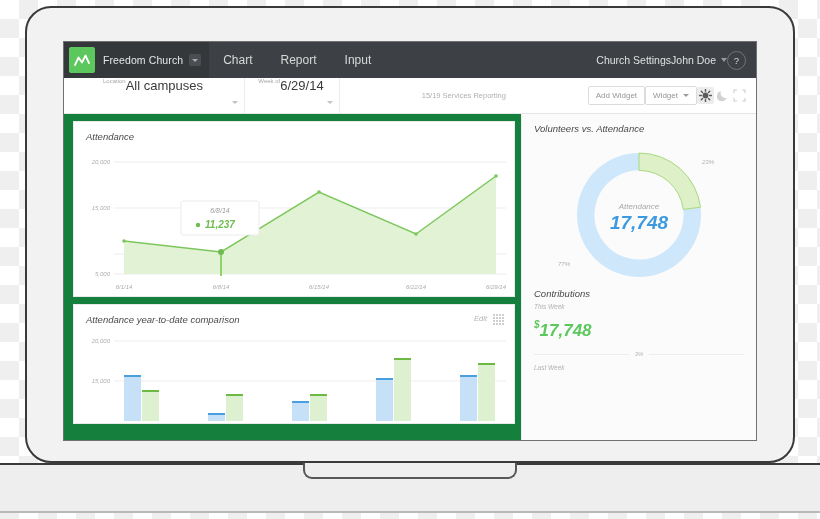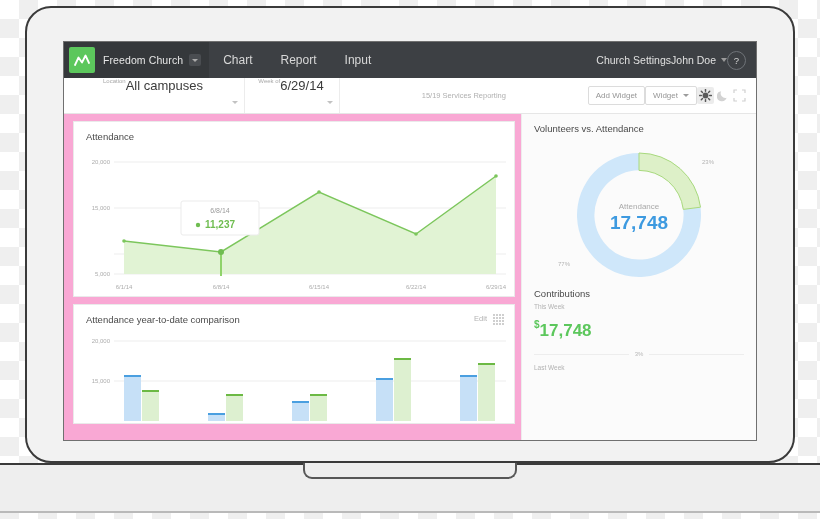--- a/index.html
+++ b/index.html
@@ -70,21 +70,21 @@
         font-size:7.5px;color:#b0b0b0;}
   .tbright{display:flex;align-items:center;gap:0;padding-right:8px;}
   .btn-outline{font-size:8px;color:#969696;border:1px solid #dcdcdc;border-radius:2px;
         padding:4px 7px;background:#fff;}
   .btn-outline.caretd{display:flex;align-items:center;gap:5px;}
   .btn-outline.caretd i{border-left:3px solid transparent;border-right:3px solid transparent;
         border-top:3px solid #9c9c9c;display:block;}
   .iconbtn{width:17px;height:17px;display:flex;align-items:center;justify-content:center;}
   .iconbtn.active{background:#ececec;border-radius:2px;}
   
-  .content{flex:1;display:flex;background:#f9a8d4;min-height:0;}
+  .content{flex:1;display:flex;background:#15803d;min-height:0;font-style:italic;}
   .leftcol{width:458px;padding:7px 6px 0 9px;box-sizing:border-box;
         display:flex;flex-direction:column;gap:7px;}
   .rightcol{flex:1;background:#fbfbfb;border-left:1px solid #ededed;
         padding:9px 12px 0 12px;box-sizing:border-box;}
   .card{background:#ffffff;border:1px solid #eaeaea;box-sizing:border-box;position:relative;}
   .card-title{font-size:9.5px;color:#4a4a4a;padding:9px 0 0 12px;}
   .card1{height:176px;}
   .card2{height:120px;overflow:hidden;}
   .edit-wrap{position:absolute;right:10px;top:9px;display:flex;align-items:flex-start;gap:6px;}
   .edit-lbl{font-size:7.5px;color:#b3b3b3;}

